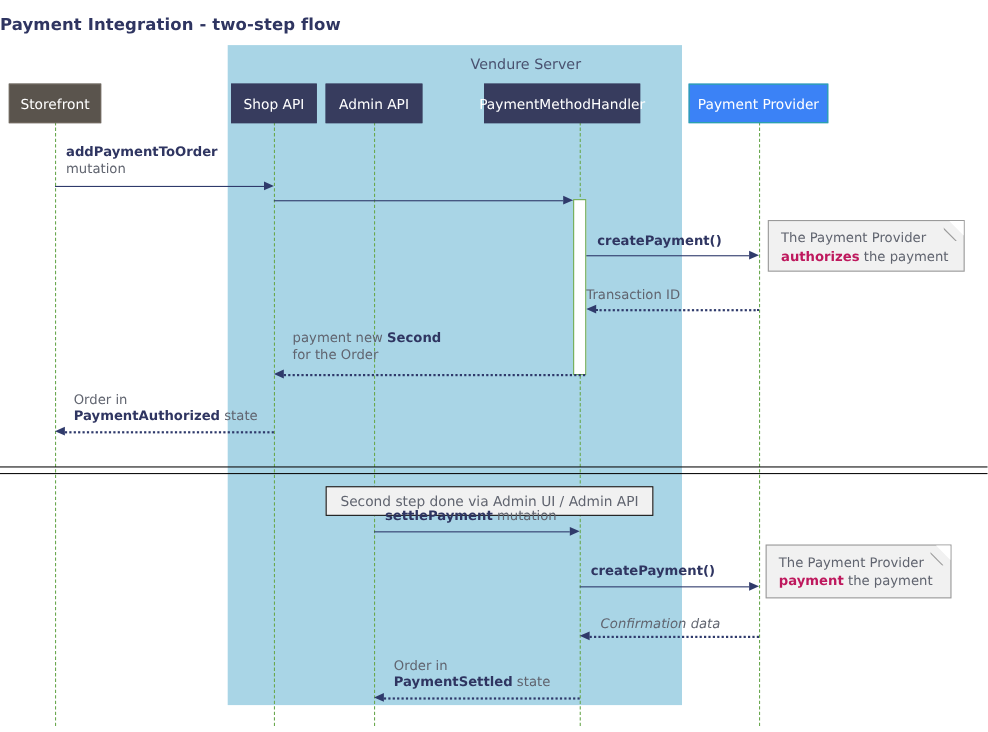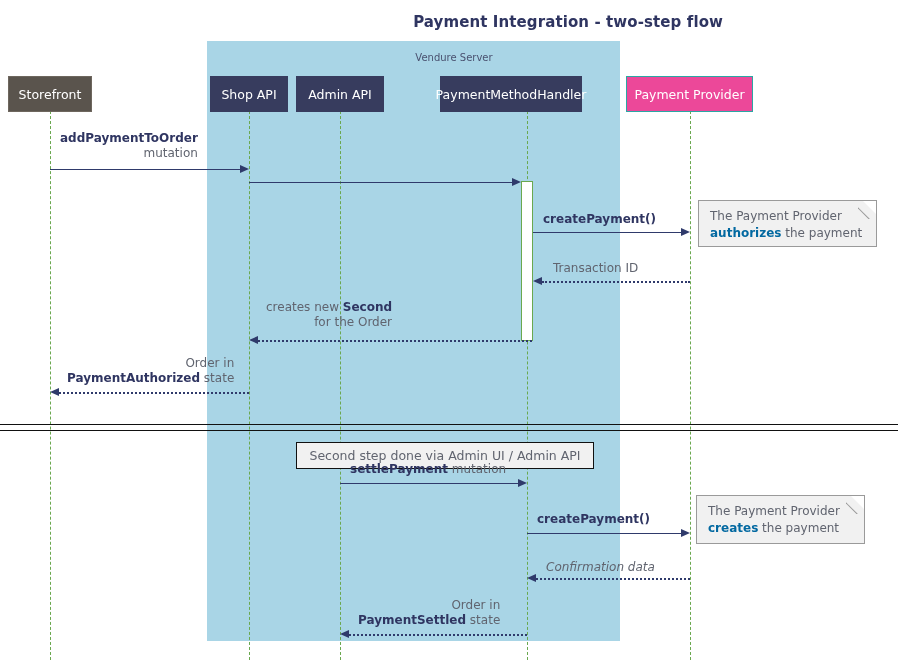--- a/index.html
+++ b/index.html
@@ -15,39 +15,40 @@
     width: 898px;
     height: 665px;
     background: #ffffff;
     overflow: hidden;
   }
   .abs { position: absolute; }
 
   
   #diagram-title {
     left: 0; top: 13px; width: 723px;
-    text-align: right;
+    text-align: left;
     font-size: 15px;
     font-weight: bold;
     color: #2f3561;
     letter-spacing: 0.1px;
   }
 
   
   .group-box {
     background: #a9d5e6;
   }
   .group-label {
     position: absolute;
     top: 52px;
     left: 207px;
     width: 494px;
     text-align: center;
-    font-size: 10px;
+    font-size: 13px;
     color: #4a5270;
+    padding-left: 24px;
   }
 
   
   .lifeline {
     width: 0;
     border-left: 1.5px dashed #6aa84f;
   }
 
   
   .participant {
@@ -56,21 +57,21 @@
     align-items: center;
     justify-content: center;
     font-size: 12.5px;
     color: #ffffff;
     height: 36px;
     border: 1px solid rgba(0,0,0,0.15);
     white-space: nowrap;
   }
   .participant.actor-dark   { background: #5a544d; border-color: #6e675e; }
   .participant.actor-navy   { background: #373c5e; border-color: #373c5e; }
-  .participant.actor-teal   { background: #ec4899; border-color: #2ba6a4; }
+  .participant.actor-teal   { background: #3b82f6; border-color: #2ba6a4; }
 
   
   .activation {
     background: #ffffff;
     border: 1.5px solid #6aa84f;
     box-sizing: border-box;
   }
 
   
   .msg-line {
@@ -86,36 +87,35 @@
     border-bottom: 4.5px solid transparent;
   }
   .arrowhead.right { border-left: 9px solid #2f3a6b; }
   .arrowhead.left  { border-right: 9px solid #2f3a6b; }
 
   .msg-label {
     font-size: 12px;
     color: #60646f;
     line-height: 15px;
     white-space: nowrap;
-    text-align: right;
   }
   .msg-label b { color: #2f3561; font-weight: bold; }
 
   
   .note {
     box-sizing: border-box;
     background: #f1f1f1;
     border: 1px solid #9a9a9a;
     font-size: 12px;
     color: #60646f;
     line-height: 17px;
     padding: 7px 11px 7px 11px;
     position: absolute;
   }
-  .note b { color: #0369a1; font-weight: bold; }
+  .note b { color: #be185d; font-weight: bold; }
   .note-fold {
     position: absolute;
     top: 0; right: 0;
     width: 0; height: 0;
     border-left: 13px solid transparent;
     border-top: 13px solid #ffffff;
   }
   .note-fold-edge {
     position: absolute;
     top: 0; right: 0;
@@ -203,28 +203,28 @@
 
   <div class="note" style="left:698px; top:200px; width:179px; height:47px;">
     <div>The Payment Provider</div>
     <div>
       <b>authorizes</b><span> the payment</span>
     </div>
     <div class="note-fold"></div>
     <div class="note-fold-edge"></div>
   </div>
 
-  <div class="abs msg-label" style="left:553px; top:261px;">
+  <div class="abs msg-label" style="left:533px; top:261px;">
     <span>Transaction ID</span>
   </div>
   <div class="abs msg-line dotted" style="left:542px; top:281px; width:148px;"></div>
   <div class="abs arrowhead left" style="left:533px; top:276.5px;"></div>
 
   <div class="abs msg-label" style="left:266px; top:300px;">
-    <span><span>creates new </span><b>Second</b></span><br>
+    <span><span>payment new </span><b>Second</b></span><br>
     <span>for the Order</span>
   </div>
   <div class="abs msg-line dotted" style="left:258px; top:340px; width:274px;"></div>
   <div class="abs arrowhead left" style="left:249px; top:335.5px;"></div>
 
   <div class="abs msg-label" style="left:67px; top:356px;">
     <span>Order in</span><br>
     <span><b>PaymentAuthorized</b><span> state</span></span>
   </div>
   <div class="abs msg-line dotted" style="left:59px; top:392px; width:190px;"></div>
@@ -244,21 +244,21 @@
 
   <div class="abs msg-label" style="left:537px; top:512px;">
     <b>createPayment()</b>
   </div>
   <div class="abs msg-line" style="left:527px; top:533px; width:154px;"></div>
   <div class="abs arrowhead right" style="left:681px; top:528.5px;"></div>
 
   <div class="note" style="left:696px; top:495px; width:169px; height:49px;">
     <div>The Payment Provider</div>
     <div>
-      <b>creates</b><span> the payment</span>
+      <b>payment</b><span> the payment</span>
     </div>
     <div class="note-fold"></div>
     <div class="note-fold-edge"></div>
   </div>
 
   <div class="abs msg-label" style="left:546px; top:560px;font-style:italic;">
     <span>Confirmation data</span>
   </div>
   <div class="abs msg-line dotted" style="left:536px; top:578px; width:154px;"></div>
   <div class="abs arrowhead left" style="left:527px; top:573.5px;"></div>

